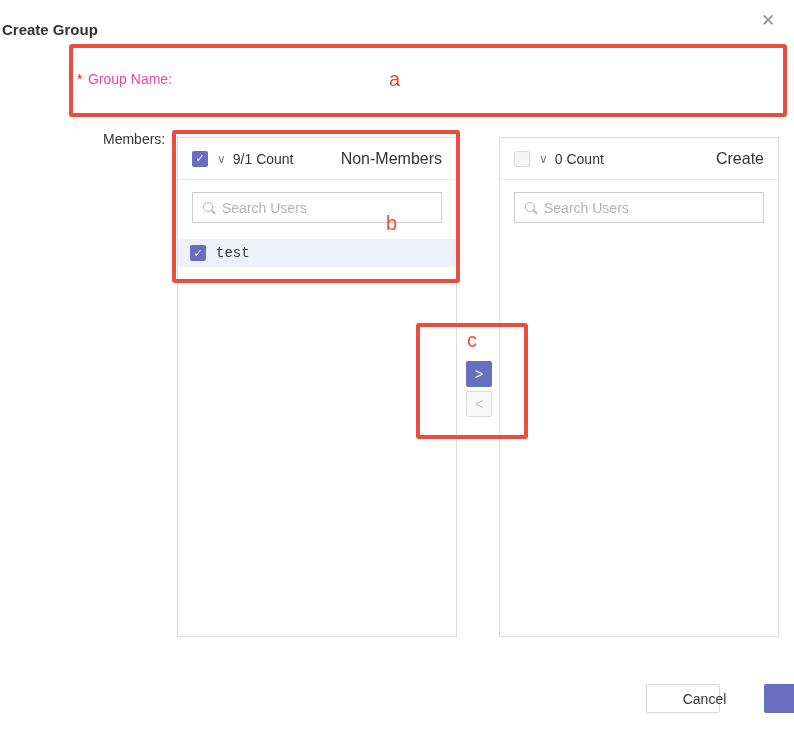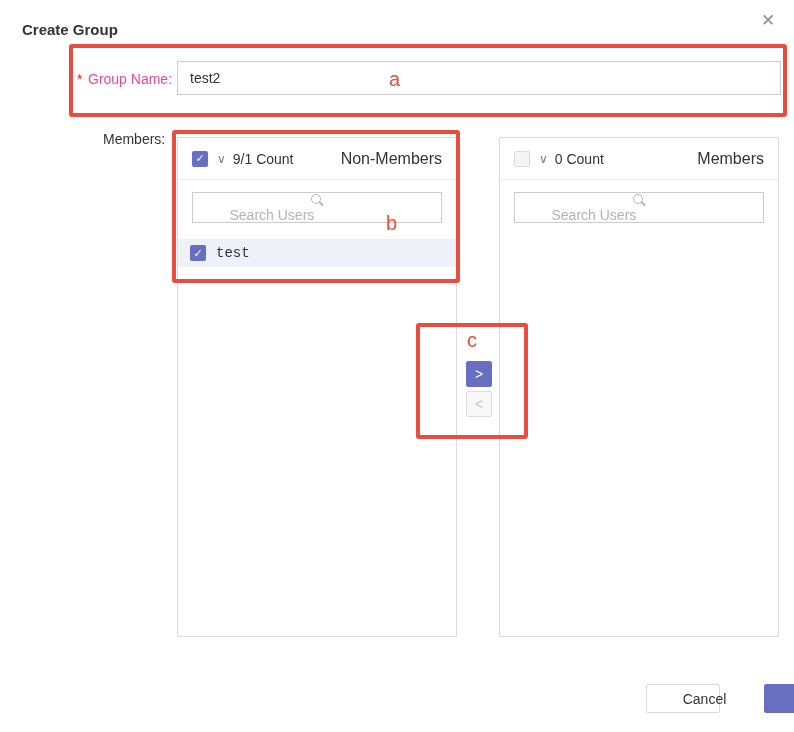--- a/index.html
+++ b/index.html
@@ -5,21 +5,21 @@
   * { margin:0; padding:0; box-sizing:border-box; }
   html,body { background:#fff; }
   #canvas {
     position:relative; width:794px; height:732px; background:#ffffff;
     font-family:"Liberation Sans", sans-serif; overflow:hidden;
     color:#333;
   }
   .abs { position:absolute; }
 
   
-  .dlg-title { left:22px; top:21px; font-size:15px; font-weight:bold; color:#333; }
+  .dlg-title { left:2px; top:21px; font-size:15px; font-weight:bold; color:#333; }
   .close-btn { left:761px; top:12px; font-size:17px; color:#909090; cursor:pointer; line-height:1; }
 
   
   .anno-box { border:4px solid var(--anno,#ea4c3f); border-radius:3px; pointer-events:none; z-index:9; }
   .box-a { left:69px;  top:44px;  width:718px; height:73px; }
   .box-b { left:172px; top:130px; width:288px; height:153px; }
   .box-c { left:416px; top:323px; width:112px; height:116px; }
   .anno-letter { color:var(--anno,#ea4c3f); font-size:20px; line-height:1; z-index:10; pointer-events:none; }
   .letter-a { left:389px; top:69px; }
   .letter-b { left:386px; top:213px; }
@@ -51,21 +51,21 @@
     display:flex; align-items:center; justify-content:center; cursor:pointer;
   }
   .cbx-checked { background:var(--accent,#686ec0); color:#fff; font-size:11px; line-height:1; }
   .cbx-unchecked { background:#f5f5f5; border:1px solid #dcdcdc; color:transparent; font-size:11px; }
   .chevron { margin-left:9px; color:#7a7a7a; font-size:12px; cursor:pointer; line-height:1; }
   .count-text { margin-left:7px; font-size:14px; color:#333; }
   .panel-title { margin-left:auto; font-size:16px; color:#333; }
 
   .search-box {
     position:absolute; left:14px; right:14px; top:54px; height:31px;
-    border:1px solid #cccccc; display:flex; align-items:center; padding:0 9px; background:#fff;flex-direction:column;
+    border:1px solid #cccccc; display:flex; align-items:center; padding:0 9px; background:#fff;
   }
   .search-icon { position:relative; width:14px; height:14px; flex:0 0 auto; }
   .search-icon::before {
     content:""; position:absolute; left:1px; top:1px; width:8px; height:8px;
     border:1.5px solid #b5b5b5; border-radius:50%;
   }
   .search-icon::after {
     content:""; position:absolute; left:9px; top:10px; width:5px; height:1.5px;
     background:#b5b5b5; transform:rotate(45deg);
   }
@@ -103,21 +103,20 @@
 </head>
 <body>
 
 <div id="canvas">
 
   <div class="abs dlg-title">Create Group</div>
   <div class="abs close-btn">✕</div>
 
   <span class="abs req-star">*</span>
   <span class="abs gn-label">Group Name:</span>
-  <input class="abs gn-input" type="text" value="test2" style="">
 
   <span class="abs members-label">Members:</span>
 
   <div class="abs panel panel-left-box">
     <div class="panel-header">
       <div class="cbx cbx-checked">
         <span>✓</span>
       </div>
       <span class="chevron">∨</span>
       <span class="count-text">9/1 Count</span>
@@ -135,21 +134,21 @@
     </div>
   </div>
 
   <div class="abs panel panel-right-box">
     <div class="panel-header">
       <div class="cbx cbx-unchecked">
         <span>✓</span>
       </div>
       <span class="chevron">∨</span>
       <span class="count-text">0 Count</span>
-      <span class="panel-title">Members</span>
+      <span class="panel-title">Create</span>
     </div>
     <div class="search-box">
       <span class="search-icon"></span>
       <input class="search-input" type="text" placeholder="Search Users" style="">
     </div>
   </div>
 
   <div class="abs mv-btn mv-right">&gt;</div>
   <div class="abs mv-btn mv-left">&lt;</div>
 

